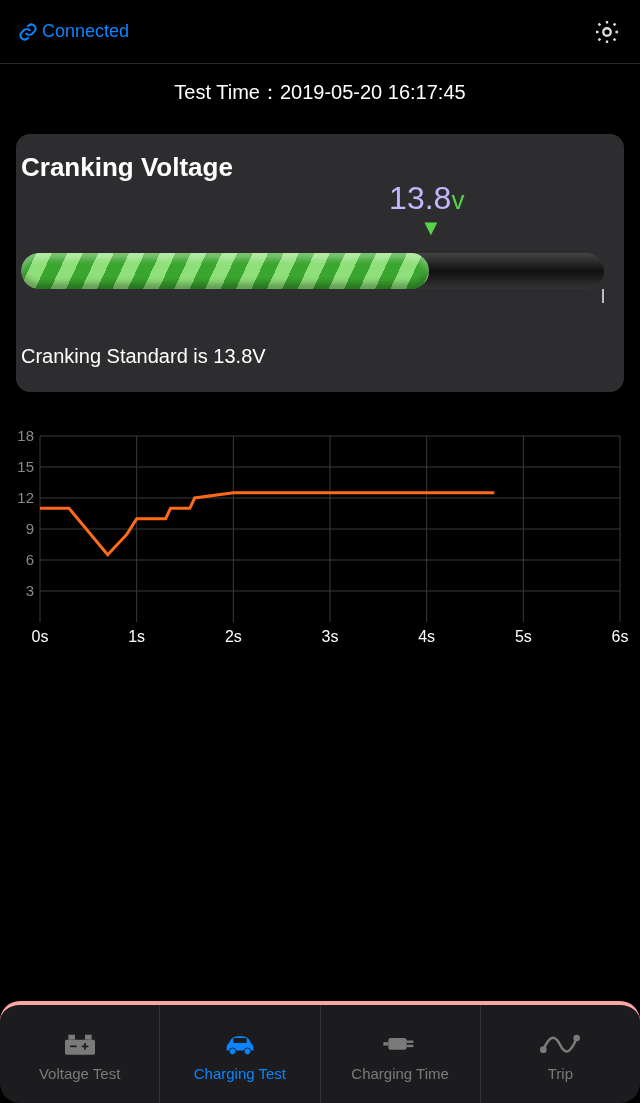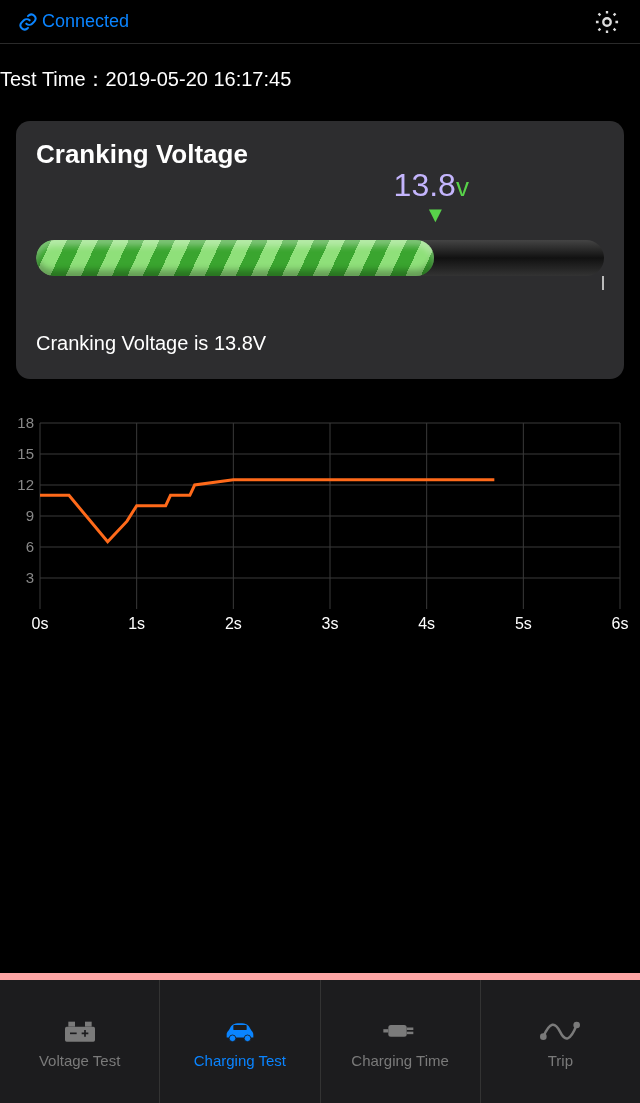--- a/index.html
+++ b/index.html
@@ -1,27 +1,27 @@
 <!DOCTYPE html>
 <html><head>
 <meta charset="utf-8">
 <style>
   * { box-sizing: border-box; margin: 0; padding: 0; }
   html, body { width: 640px; height: 1103px; background: #000; color: #fff; font-family: -apple-system, Helvetica, Arial, sans-serif; overflow: hidden; }
 
   
-  .header { height: 44px; display: flex; align-items: center; justify-content: space-between; padding: 16px 18px; border-bottom: 1px solid #2a2a2a; position: relative; }
+  .header { height: 64px; display: flex; align-items: center; justify-content: space-between; padding: 16px 18px; border-bottom: 1px solid #2a2a2a; position: relative; }
   .conn { display: flex; align-items: center; gap: 4px; color: #0a84ff; font-size: 18px; }
   .title { position: absolute; left: 50%; transform: translateX(-50%); font-size: 24px; font-weight: 500; color: #fff; white-space: nowrap; }
   .gear { width: 30px; height: 30px; display: flex; align-items: center; justify-content: center; }
 
-  .testtime { font-size: 20px; color: #fff; margin-top: 22px; }
+  .testtime { text-align: center; font-size: 20px; color: #fff; margin-top: 15px; }
 
   
-  .card { margin: 28px 16px 0 16px; background: #2d2d2f; border-radius: 14px; padding: 18px 20px 24px 20px; position: relative; }
+  .card { margin: 28px 16px 0 16px; background: #2d2d2f; border-radius: 14px; padding: 18px 20px 24px 5px; position: relative; }
   .card-title { font-size: 26px; font-weight: 600; color: #fff; }
   .reading { font-size: 32px; font-weight: 500; display: inline-block; }
   .reading-num { color: #c4b5fd; }
   .reading-v { color: #58d24a; font-size: 26px; }
   .pointer { color: #58d24a; font-size: 22px; line-height: 10px; display: block; }
 
   .bar-wrap { margin-top: 70px; position: relative; }
   .bar { height: 36px; border-radius: 18px; background: linear-gradient(180deg,#444 0%, #111 50%, #333 100%); overflow: hidden; position: relative; }
   .bar-fill { height: 100%; border-radius: 18px; background: repeating-linear-gradient(115deg, #3aa52f 0 14px, #8fe07a 14px 28px); box-shadow: inset 0 6px 6px rgba(255,255,255,0.35), inset 0 -6px 6px rgba(0,0,0,0.3); }
   .range-tick { position:absolute; right:0; top:100%; height:14px; width:2px; background:#bbb; }
@@ -31,21 +31,21 @@
 
   
   .chart-area { margin: 36px 12px 0 12px; }
   .chart-svg { width: 100%; height: 220px; display: block; }
   .y-tick { font-size: 15px; fill: #888; text-anchor: end; }
   .x-tick { font-size: 16px; fill: #fff; text-anchor: middle; }
   .grid { stroke: #3a3a3a; stroke-width: 1; }
   .series { stroke: #ff6a1a; stroke-width: 3; fill: none; }
 
   
-  .tabbar { position: absolute; bottom: 0; left: 0; right: 0; height: 130px; background: #1c1c1e; display: flex; border-top: 7px solid #fca5a5; }
+  .tabbar { position: absolute; bottom: 0; left: 0; right: 0; height: 102px; background: #1c1c1e; display: flex; border-top: 4px solid #fca5a5; border-radius: 20px; }
   .tab { flex: 1; display: flex; flex-direction: column; align-items: center; justify-content: center; gap: 6px; border-right: 1px solid #333; color: #7a7a7a; font-size: 15px; }
   .tab:last-child { border-right: none; }
   .tab.active { color: #0a84ff; }
   .tab svg { width: 40px; height: 32px; }
 </style>
 </head>
 <body>
 
 <div class="header">
   <div class="conn">
@@ -77,21 +77,21 @@
       </div>
       <span class="pointer" style="position:absolute; bottom:-2px; left:-9px;">▼</span>
     </div>
     <div class="bar">
       <div class="bar-fill" id="bar-fill" style="width: 70%;"></div>
     </div>
     <div class="range-tick"></div>
   </div>
 
   <div class="summary">
-    <span>Cranking Voltage is </span><span>13.8V</span>
+    <span>Cranking Standard is </span><span>13.8V</span>
   </div>
 </div>
 
 <div class="chart-area">
   <svg class="chart-svg" id="chart-svg" viewBox="0 0 616 220">
       <line class="grid" x1="28" y1="163" x2="608" y2="163"></line>
       <text class="y-tick" x="22" y="168">3</text>
       <line class="grid" x1="28" y1="132" x2="608" y2="132"></line>
       <text class="y-tick" x="22" y="137">6</text>
       <line class="grid" x1="28" y1="101" x2="608" y2="101"></line>

